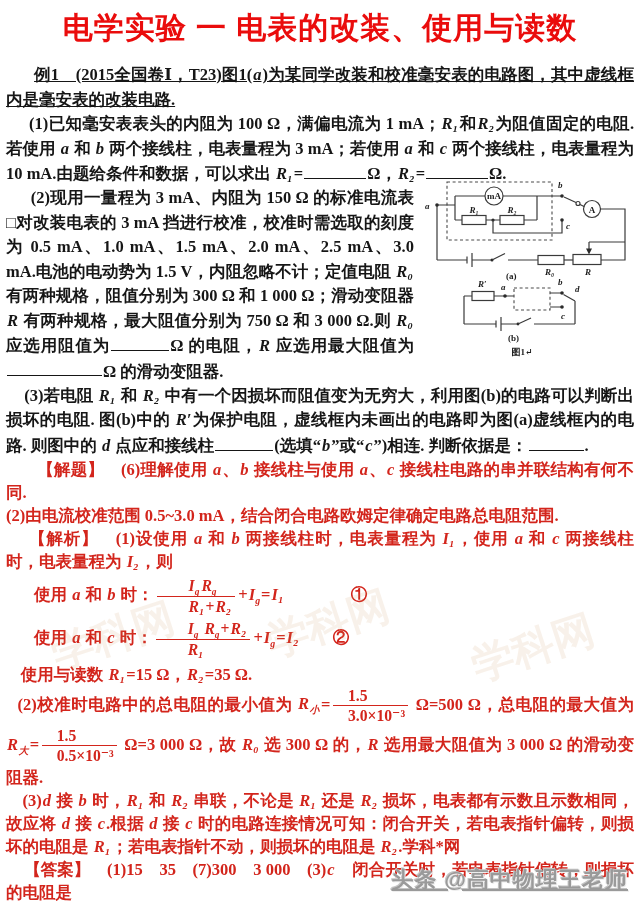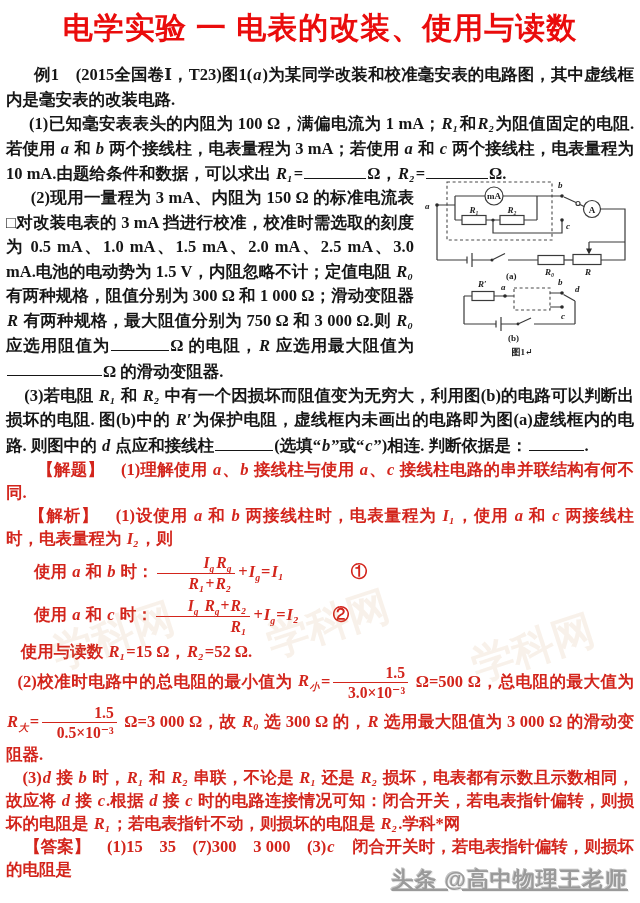--- a/index.html
+++ b/index.html
@@ -11,21 +11,21 @@
         color:var(--title);font-family:"Liberation Sans","DejaVu Sans",sans-serif;
         font-weight:900;letter-spacing:1px;}
   p.doc{margin:0;font-size:16.5px;line-height:24.5px;text-align:justify;}
   p.c-red{color:var(--red);line-height:23px;}
   p.formula{margin:3px 0;}
   .tx{white-space:pre-wrap;}
   .var{font-style:italic;padding:0 1px;}
   .var sub{font-size:0.6em;line-height:0;}
   .blank{display:inline-block;height:1.02em;border-bottom:1.6px solid currentColor;
          vertical-align:baseline;margin:0 1px;}
-  .frac{display:inline-block;vertical-align:middle;text-align:right;margin:0 3px;
+  .frac{display:inline-block;vertical-align:middle;text-align:left;margin:0 3px;
         font-size:0.95em;line-height:1.25;}
   .frac>.num{display:block;border-bottom:1.5px solid currentColor;padding:0 3px;}
   .frac>.den{display:block;padding:0 3px;}
   .fig{float:right;width:212px;height:188px;margin:-14px 0 12px 8px;}
   .fig svg{display:block;}
   .fig text{font-size:9px;font-weight:bold;fill:#1c1c1c;
             font-family:"Liberation Serif","DejaVu Serif",serif;}
   .fig .sv{font-style:italic;}
   .wire{stroke:#3a3a3a;stroke-width:1.2;fill:none;}
   .dash{stroke:#4a4a4a;stroke-width:1.1;fill:none;stroke-dasharray:3,2.6;}
@@ -37,21 +37,21 @@
       font-family:"Liberation Sans",sans-serif;transform:rotate(-18deg);pointer-events:none;}
   .wm1{left:50px;top:608px;} .wm2{left:265px;top:596px;} .wm3{left:470px;top:620px;}
 </style>
 </head>
 <body>
 
 <div class="page">
 
   <h1 class="title">电学实验 一 电表的改装、使用与读数</h1>
 
-  <p class="doc c-black" style="text-indent: 1.7em;"><span class="tx">例1　(2015全国卷Ⅰ，T23)图1(</span><span class="var">a</span><span class="tx">)为某同学改装和校准毫安表的电路图，其中虚线框内是毫安表的改装电路.</span></p>
+  <p class="doc c-black" style="text-indent: 1.7em; text-decoration: underline;"><span class="tx">例1　(2015全国卷Ⅰ，T23)图1(</span><span class="var">a</span><span class="tx">)为某同学改装和校准毫安表的电路图，其中虚线框内是毫安表的改装电路.</span></p>
   <p class="doc c-black" style="text-indent: 1.4em;"><span class="tx">(1)已知毫安表表头的内阻为 100 Ω，满偏电流为 1 mA；</span><span class="var">R₁</span><span class="tx">和</span><span class="var">R₂</span><span class="tx">为阻值固定的电阻. 若使用 </span><span class="var">a</span><span class="tx"> 和 </span><span class="var">b</span><span class="tx"> 两个接线柱，电表量程为 3 mA；若使用 </span><span class="var">a</span><span class="tx"> 和 </span><span class="var">c</span><span class="tx"> 两个接线柱，电表量程为 10 mA.由题给条件和数据，可以求出 </span><span class="var">R₁</span><span class="tx">=</span><span class="blank" style="width: 62px;"></span><span class="tx">Ω，</span><span class="var">R₂</span><span class="tx">=</span><span class="blank" style="width: 62px;"></span><span class="tx">Ω.</span></p>
 
   <p class="doc c-black" style="text-indent: 1.5em;"><span class="fig">
         <svg width="212" height="188" viewBox="0 0 212 188">
       <g>
         <rect class="dash" x="25" y="10" width="105" height="58"></rect>
         <path class="wire" d="M15,33 H33 M33,24 V48 M15,33 V88"></path>
         <circle class="dot" cx="15" cy="33" r="1.8"></circle>
         <text class="sv" x="3" y="37">a</text>
         <path class="wire" d="M33,24 H63 M81,24 H140"></path>
@@ -105,25 +105,26 @@
         <path class="wire" d="M96,152 L109,146"></path>
         <path class="wire" d="M79,145 V159 M42,152 H74" stroke-width="1.2"></path>
         <path class="wire" d="M74,148.5 V155.5" stroke-width="2.6"></path>
         <text x="86" y="169" font-size="9.5">(b)</text>
       </g>
       <text x="100" y="183" font-size="11.5" text-anchor="middle">图1↵</text>
     </svg>
       </span><span class="tx">(2)现用一量程为 3 mA、内阻为 150 Ω 的标准电流表□对改装电表的 3 mA 挡进行校准，校准时需选取的刻度为 0.5 mA、1.0 mA、1.5 mA、2.0 mA、2.5 mA、3.0 mA.电池的电动势为 1.5 V，内阻忽略不计；定值电阻 </span><span class="var">R₀</span><span class="tx"> 有两种规格，阻值分别为 300 Ω 和 1 000 Ω；滑动变阻器 </span><span class="var">R</span><span class="tx"> 有两种规格，最大阻值分别为 750 Ω 和 3 000 Ω.则 </span><span class="var">R₀</span><span class="tx"> 应选用阻值为</span><span class="blank" style="width: 58px;"></span><span class="tx">Ω 的电阻，</span><span class="var">R</span><span class="tx"> 应选用最大阻值为</span><span class="blank" style="width: 95px;"></span><span class="tx">Ω 的滑动变阻器.</span></p>
 
   <p class="doc c-black" style="text-indent: 1.1em;"><span class="tx">(3)若电阻 </span><span class="var">R₁</span><span class="tx"> 和 </span><span class="var">R₂</span><span class="tx"> 中有一个因损坏而阻值变为无穷大，利用图(b)的电路可以判断出损坏的电阻. 图(b)中的 </span><span class="var">R′</span><span class="tx">为保护电阻，虚线框内未画出的电路即为图(a)虚线框内的电路. 则图中的 </span><span class="var">d</span><span class="tx"> 点应和接线柱</span><span class="blank" style="width: 58px;"></span><span class="tx">(选填“</span><span class="var">b</span><span class="tx">”或“</span><span class="var">c</span><span class="tx">”)相连. 判断依据是：</span><span class="blank" style="width: 55px;"></span><span class="tx">.</span></p>
-  <p class="doc c-red" style="text-indent: 1.9em;"><span class="tx">【解题】　(1)理解使用 </span><span class="var">a</span><span class="tx">、</span><span class="var">b</span><span class="tx"> 接线柱与使用 </span><span class="var">a</span><span class="tx">、</span><span class="var">c</span><span class="tx"> 接线柱电路的串并联结构有何不同.</span></p>
+  <p class="doc c-red" style="text-indent: 1.9em;"><span class="tx">【解题】　(6)理解使用 </span><span class="var">a</span><span class="tx">、</span><span class="var">b</span><span class="tx"> 接线柱与使用 </span><span class="var">a</span><span class="tx">、</span><span class="var">c</span><span class="tx"> 接线柱电路的串并联结构有何不同.</span></p>
+  <p class="doc c-red" style="text-indent: 0em;"><span class="tx">(2)由电流校准范围 0.5~3.0 mA，结合闭合电路欧姆定律确定电路总电阻范围.</span></p>
   <p class="doc c-red" style="text-indent: 1.4em;"><span class="tx">【解析】　(1)设使用 </span><span class="var">a</span><span class="tx"> 和 </span><span class="var">b</span><span class="tx"> 两接线柱时，电表量程为 </span><span class="var">I₁</span><span class="tx">，使用 </span><span class="var">a</span><span class="tx"> 和 </span><span class="var">c</span><span class="tx"> 两接线柱时，电表量程为 </span><span class="var">I₂</span><span class="tx">，则</span></p>
   <p class="doc formula c-red" style="text-indent: 1.7em;"><span class="tx">使用 </span><span class="var">a</span><span class="tx"> 和 </span><span class="var">b</span><span class="tx"> 时：</span><span class="frac"><span class="num"><span class="var">I<sub>g</sub></span><span class="var">R<sub>g</sub></span></span><span class="den"><span class="var">R₁</span><span class="tx">+</span><span class="var">R₂</span></span></span><span class="tx">+</span><span class="var">I<sub>g</sub></span><span class="tx">=</span><span class="var">I₁</span><span class="tx">　　　　①</span></p>
   <p class="doc formula c-red" style="text-indent: 1.7em;"><span class="tx">使用 </span><span class="var">a</span><span class="tx"> 和 </span><span class="var">c</span><span class="tx"> 时：</span><span class="frac"><span class="num"><span class="var">I<sub>g</sub></span><span class="tx"> </span><span class="var">R<sub>g</sub></span><span class="tx">+</span><span class="var">R₂</span></span><span class="den"><span class="var">R₁</span></span></span><span class="tx">+</span><span class="var">I<sub>g</sub></span><span class="tx">=</span><span class="var">I₂</span><span class="tx">　　②</span></p>
-  <p class="doc c-red" style="text-indent: 0.9em;"><span class="tx">使用与读数 </span><span class="var">R₁</span><span class="tx">=15 Ω，</span><span class="var">R₂</span><span class="tx">=52 Ω.</span></p>
+  <p class="doc c-red" style="text-indent: 0.9em;"><span class="tx">使用与读数 </span><span class="var">R₁</span><span class="tx">=15 Ω，</span><span class="var">R₂</span><span class="tx">=35 Ω.</span></p>
   <p class="doc c-red" style="text-indent: 0.7em;"><span class="tx">(2)校准时电路中的总电阻的最小值为 </span><span class="var">R<sub>小</sub></span><span class="tx">=</span><span class="frac"><span class="num"><span class="tx">1.5</span></span><span class="den"><span class="tx">3.0×10⁻³</span></span></span><span class="tx"> Ω=500 Ω，总电阻的最大值为 </span><span class="var">R<sub>大</sub></span><span class="tx">=</span><span class="frac"><span class="num"><span class="tx">1.5</span></span><span class="den"><span class="tx">0.5×10⁻³</span></span></span><span class="tx"> Ω=3 000 Ω，故 </span><span class="var">R₀</span><span class="tx"> 选 300 Ω 的，</span><span class="var">R</span><span class="tx"> 选用最大阻值为 3 000 Ω 的滑动变阻器.</span></p>
   <p class="doc c-red" style="text-indent: 1em;"><span class="tx">(3)</span><span class="var">d</span><span class="tx"> 接 </span><span class="var">b</span><span class="tx"> 时，</span><span class="var">R₁</span><span class="tx"> 和 </span><span class="var">R₂</span><span class="tx"> 串联，不论是 </span><span class="var">R₁</span><span class="tx"> 还是 </span><span class="var">R₂</span><span class="tx"> 损坏，电表都有示数且示数相同，故应将 </span><span class="var">d</span><span class="tx"> 接 </span><span class="var">c</span><span class="tx">.根据 </span><span class="var">d</span><span class="tx"> 接 </span><span class="var">c</span><span class="tx"> 时的电路连接情况可知：闭合开关，若电表指针偏转，则损坏的电阻是 </span><span class="var">R₁</span><span class="tx">；若电表指针不动，则损坏的电阻是 </span><span class="var">R₂</span><span class="tx">.学科*网</span></p>
   <p class="doc c-red" style="text-indent: 1.1em;"><span class="tx">【答案】　(1)15　35　(7)300　3 000　(3)</span><span class="var">c</span><span class="tx">　闭合开关时，若电表指针偏转，则损坏的电阻是 </span></p>
 
   <span class="wm wm1">学科网</span>
   <span class="wm wm2">学科网</span>
   <span class="wm wm3">学科网</span>
 
   <div class="brand">头条 @高中物理王老师</div>
 </div>

